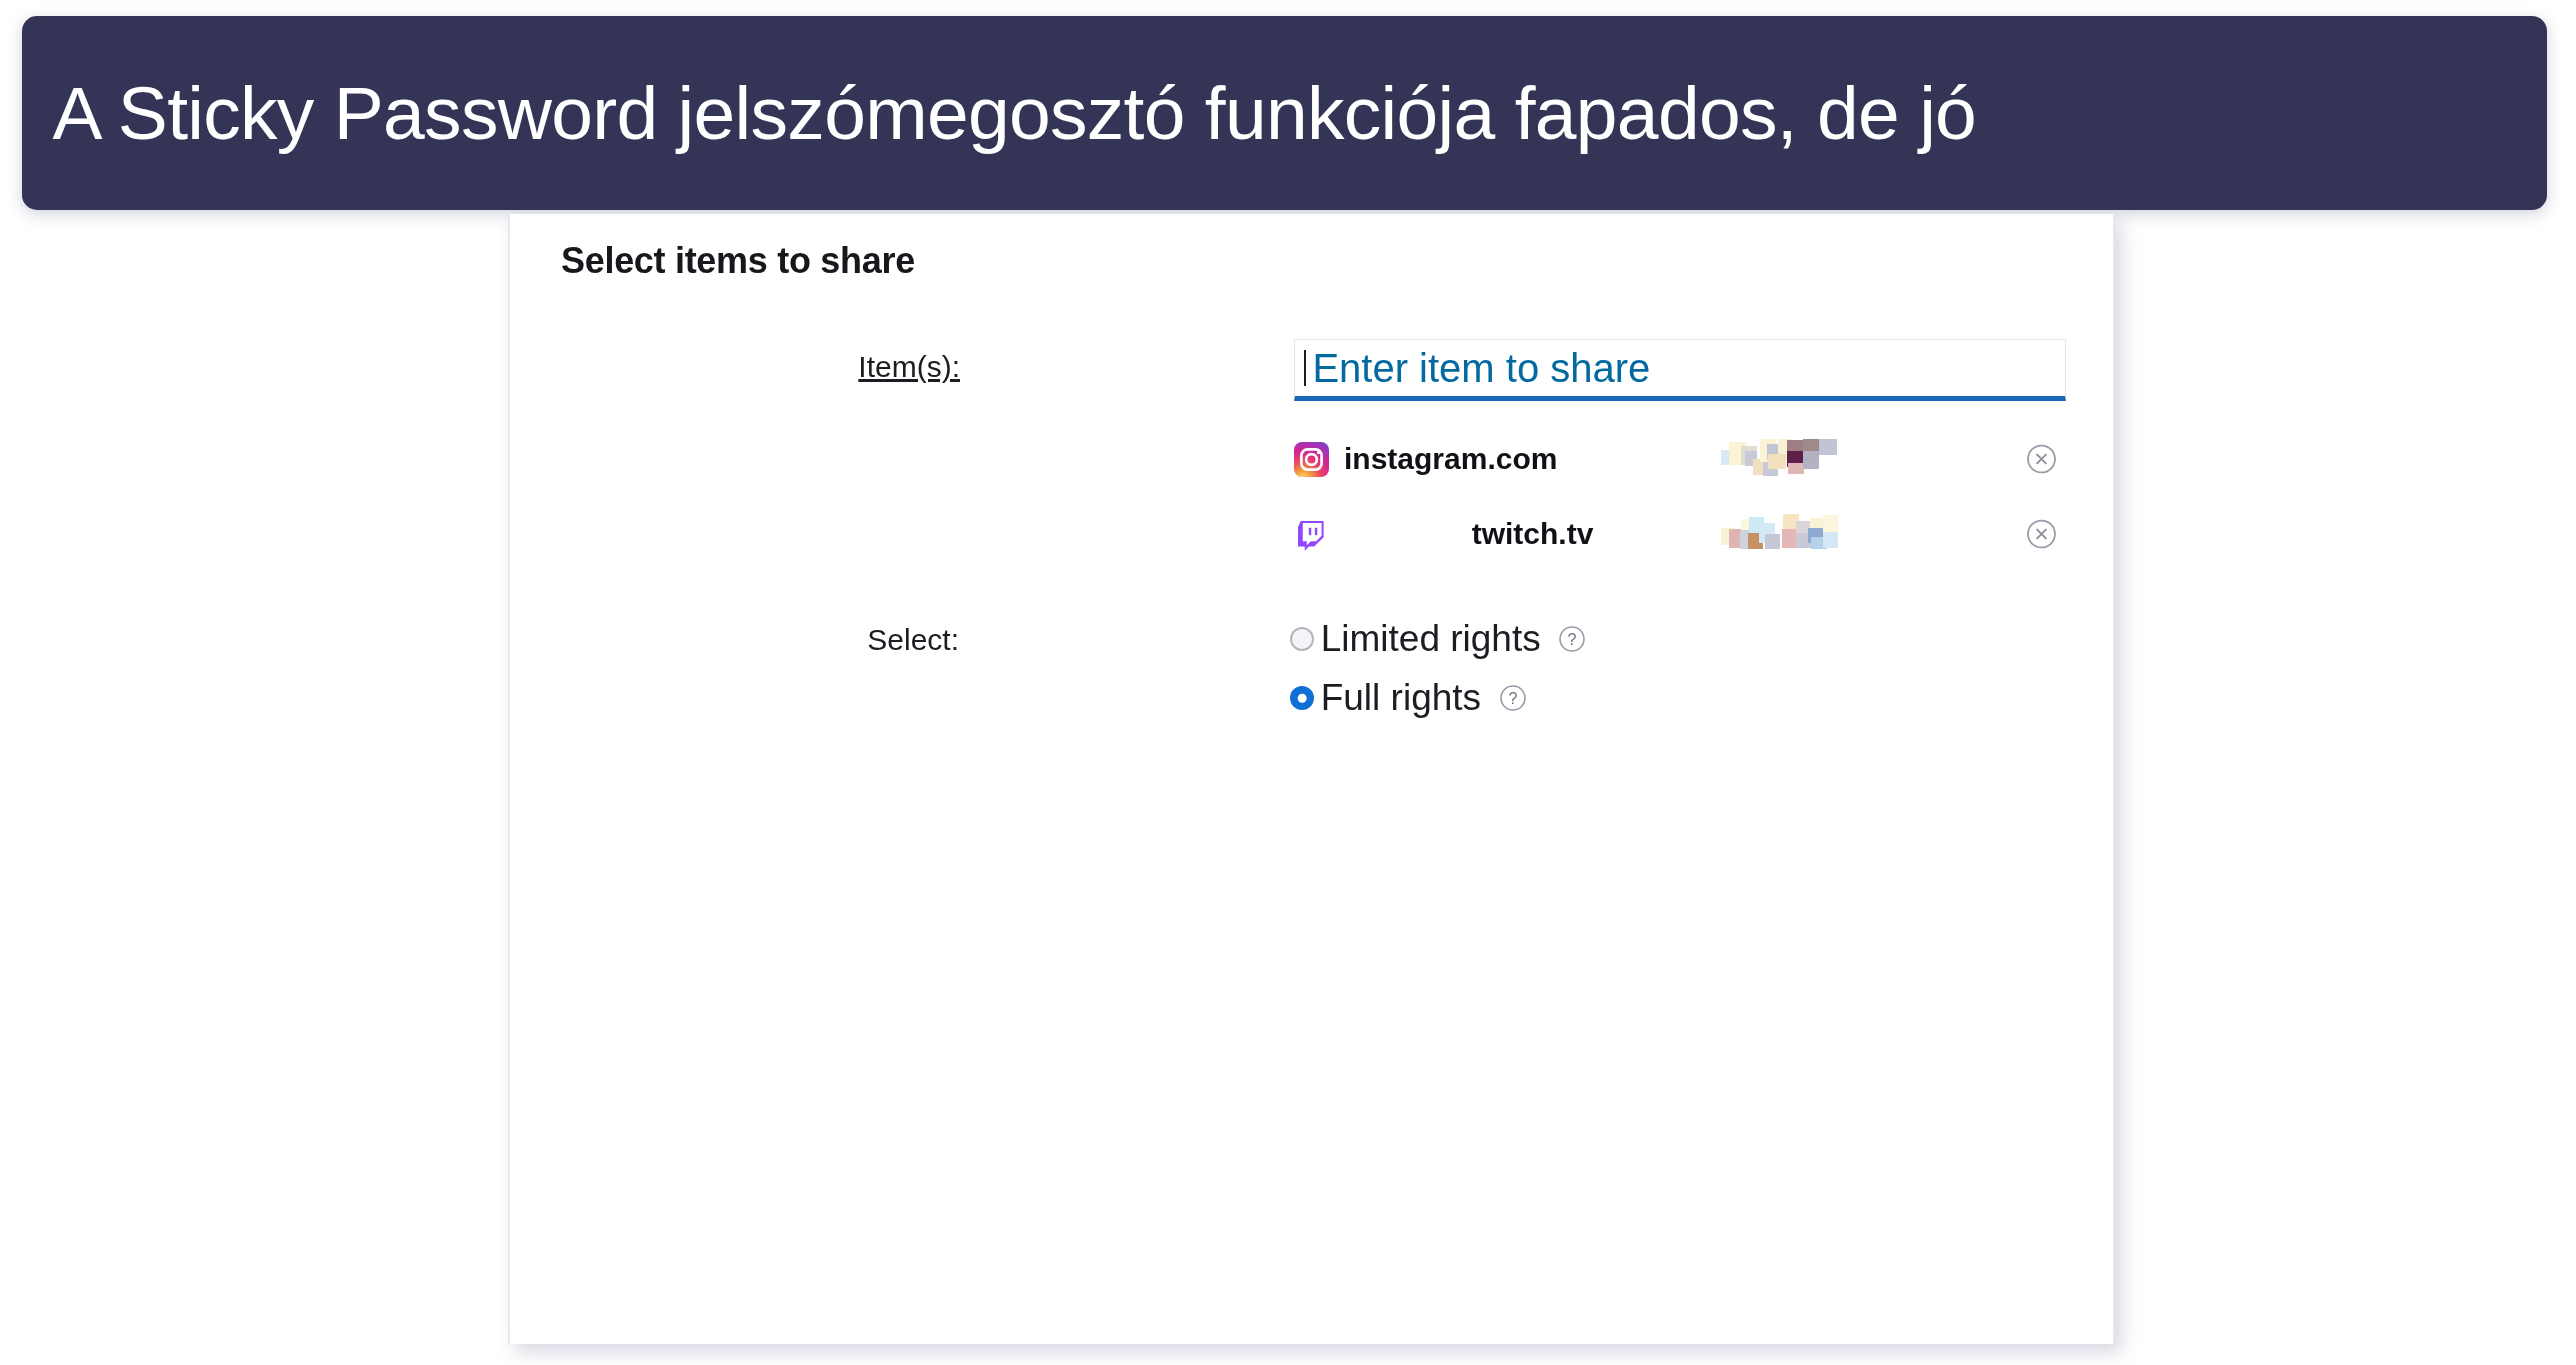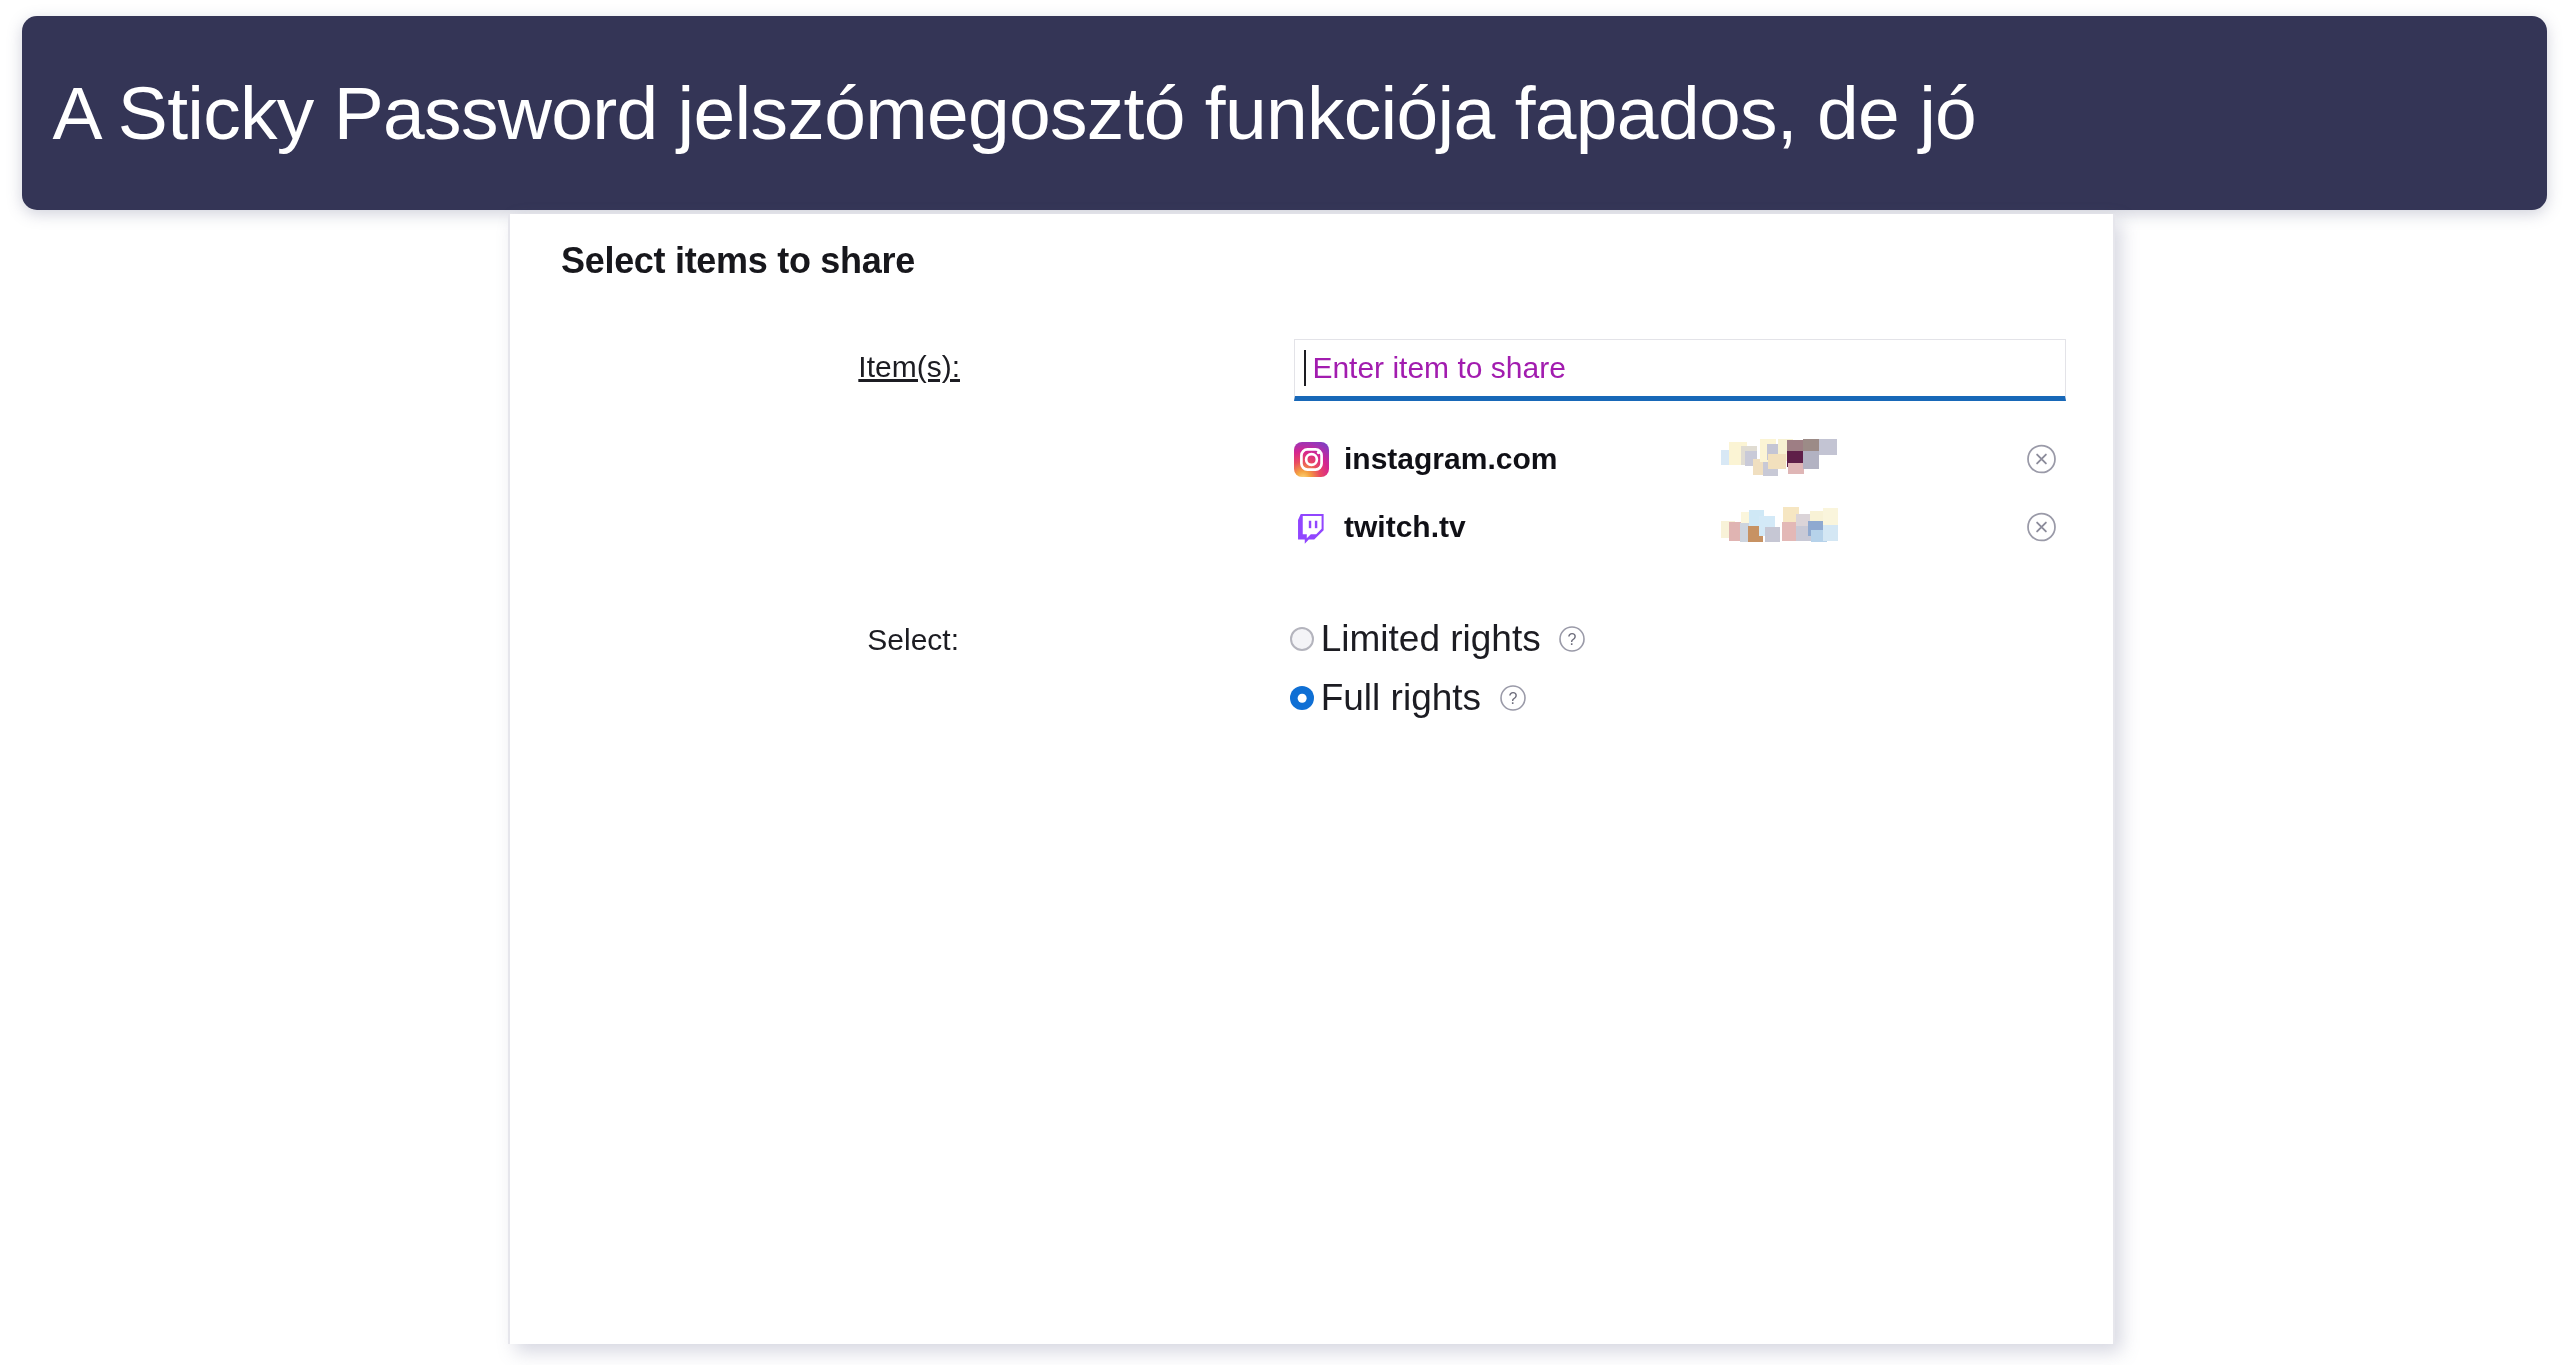--- a/index.html
+++ b/index.html
@@ -92,35 +92,35 @@
     padding-left: 9.4px;
   }
   #item-caret {
     width: 2px;
     height: 36px;
     background: #1d1d22;
     margin-right: 6px;
     flex: 0 0 auto;
   }
   #item-placeholder {
-    font-size: 30px;
-    color: #a21caf;
+    font-size: 40px;
+    color: #0369a1;
   }
 
   
   .share-row {
     position: absolute;
     left: 784px;
     height: 52px;
     width: 780px;
     display: flex;
     align-items: center;
   }
   #row-instagram { top: 219px; }
-  #row-twitch    { top: 287px; }
+  #row-twitch    { top: 294px; text-align: center; }
 
   .site-icon {
     width: 35px;
     height: 35px;
     flex: 0 0 auto;
     border-radius: 8px;
     margin-right: 15px;
     position: relative;
     overflow: hidden;
   }

